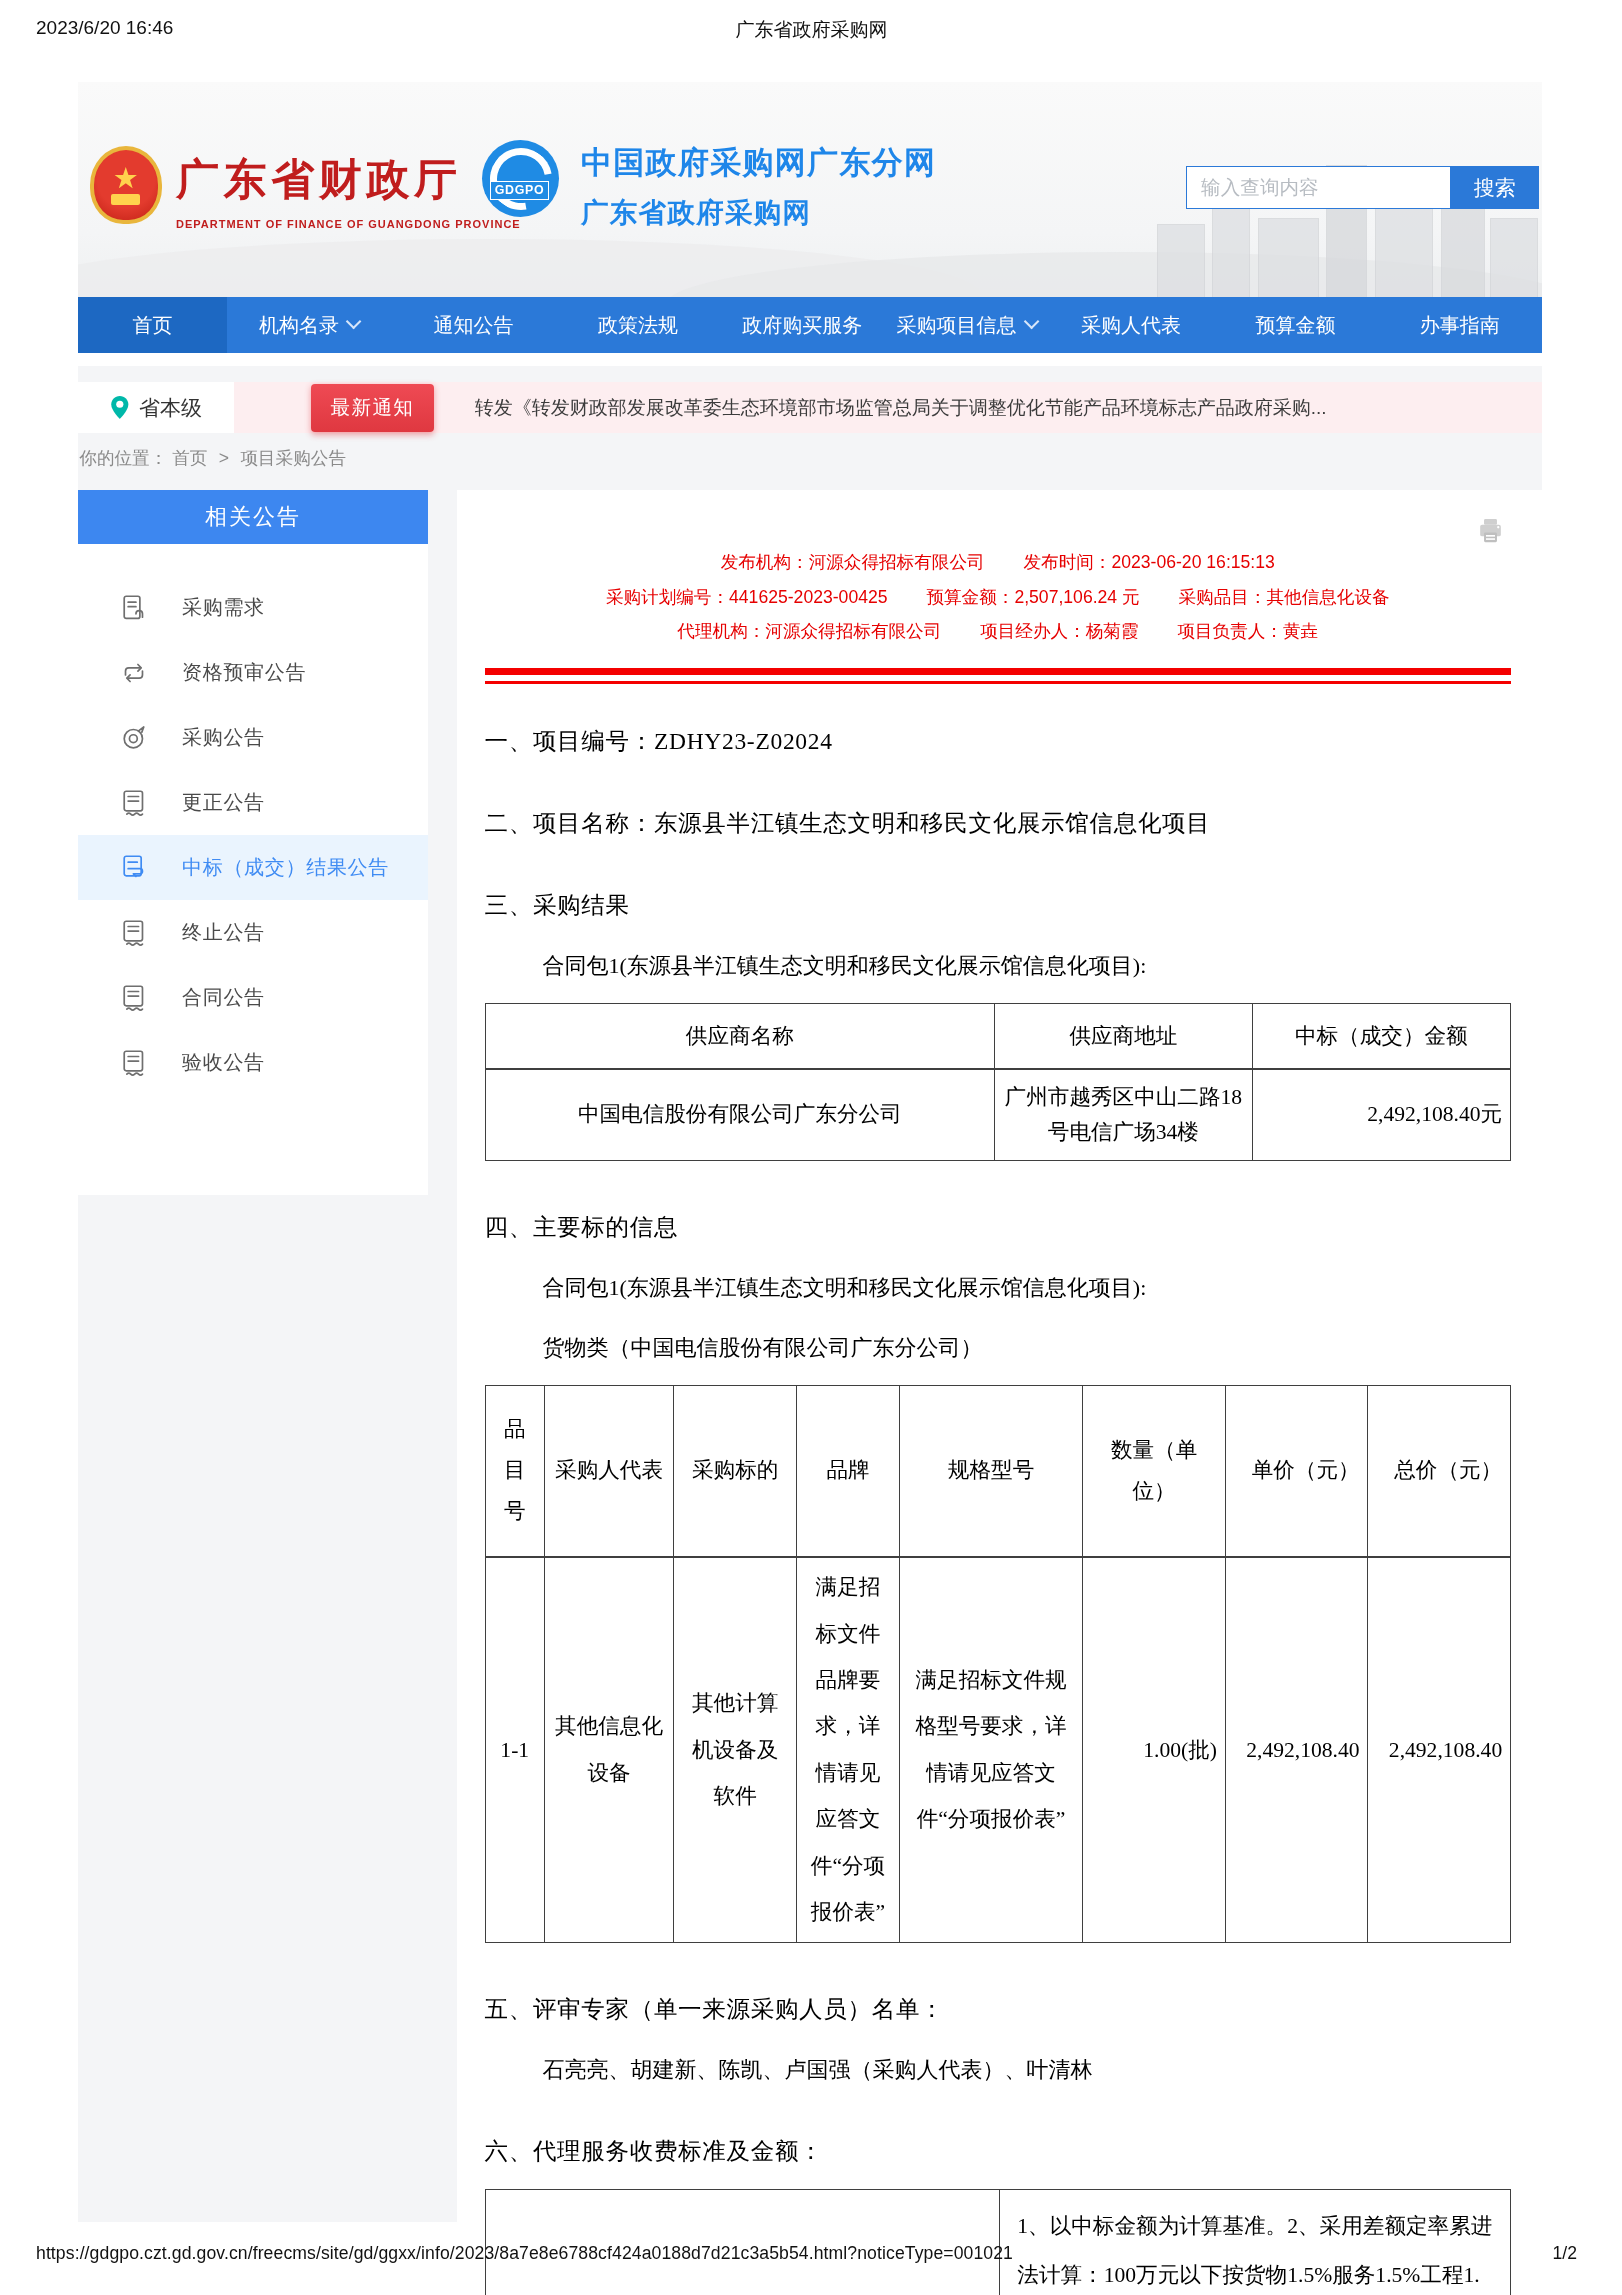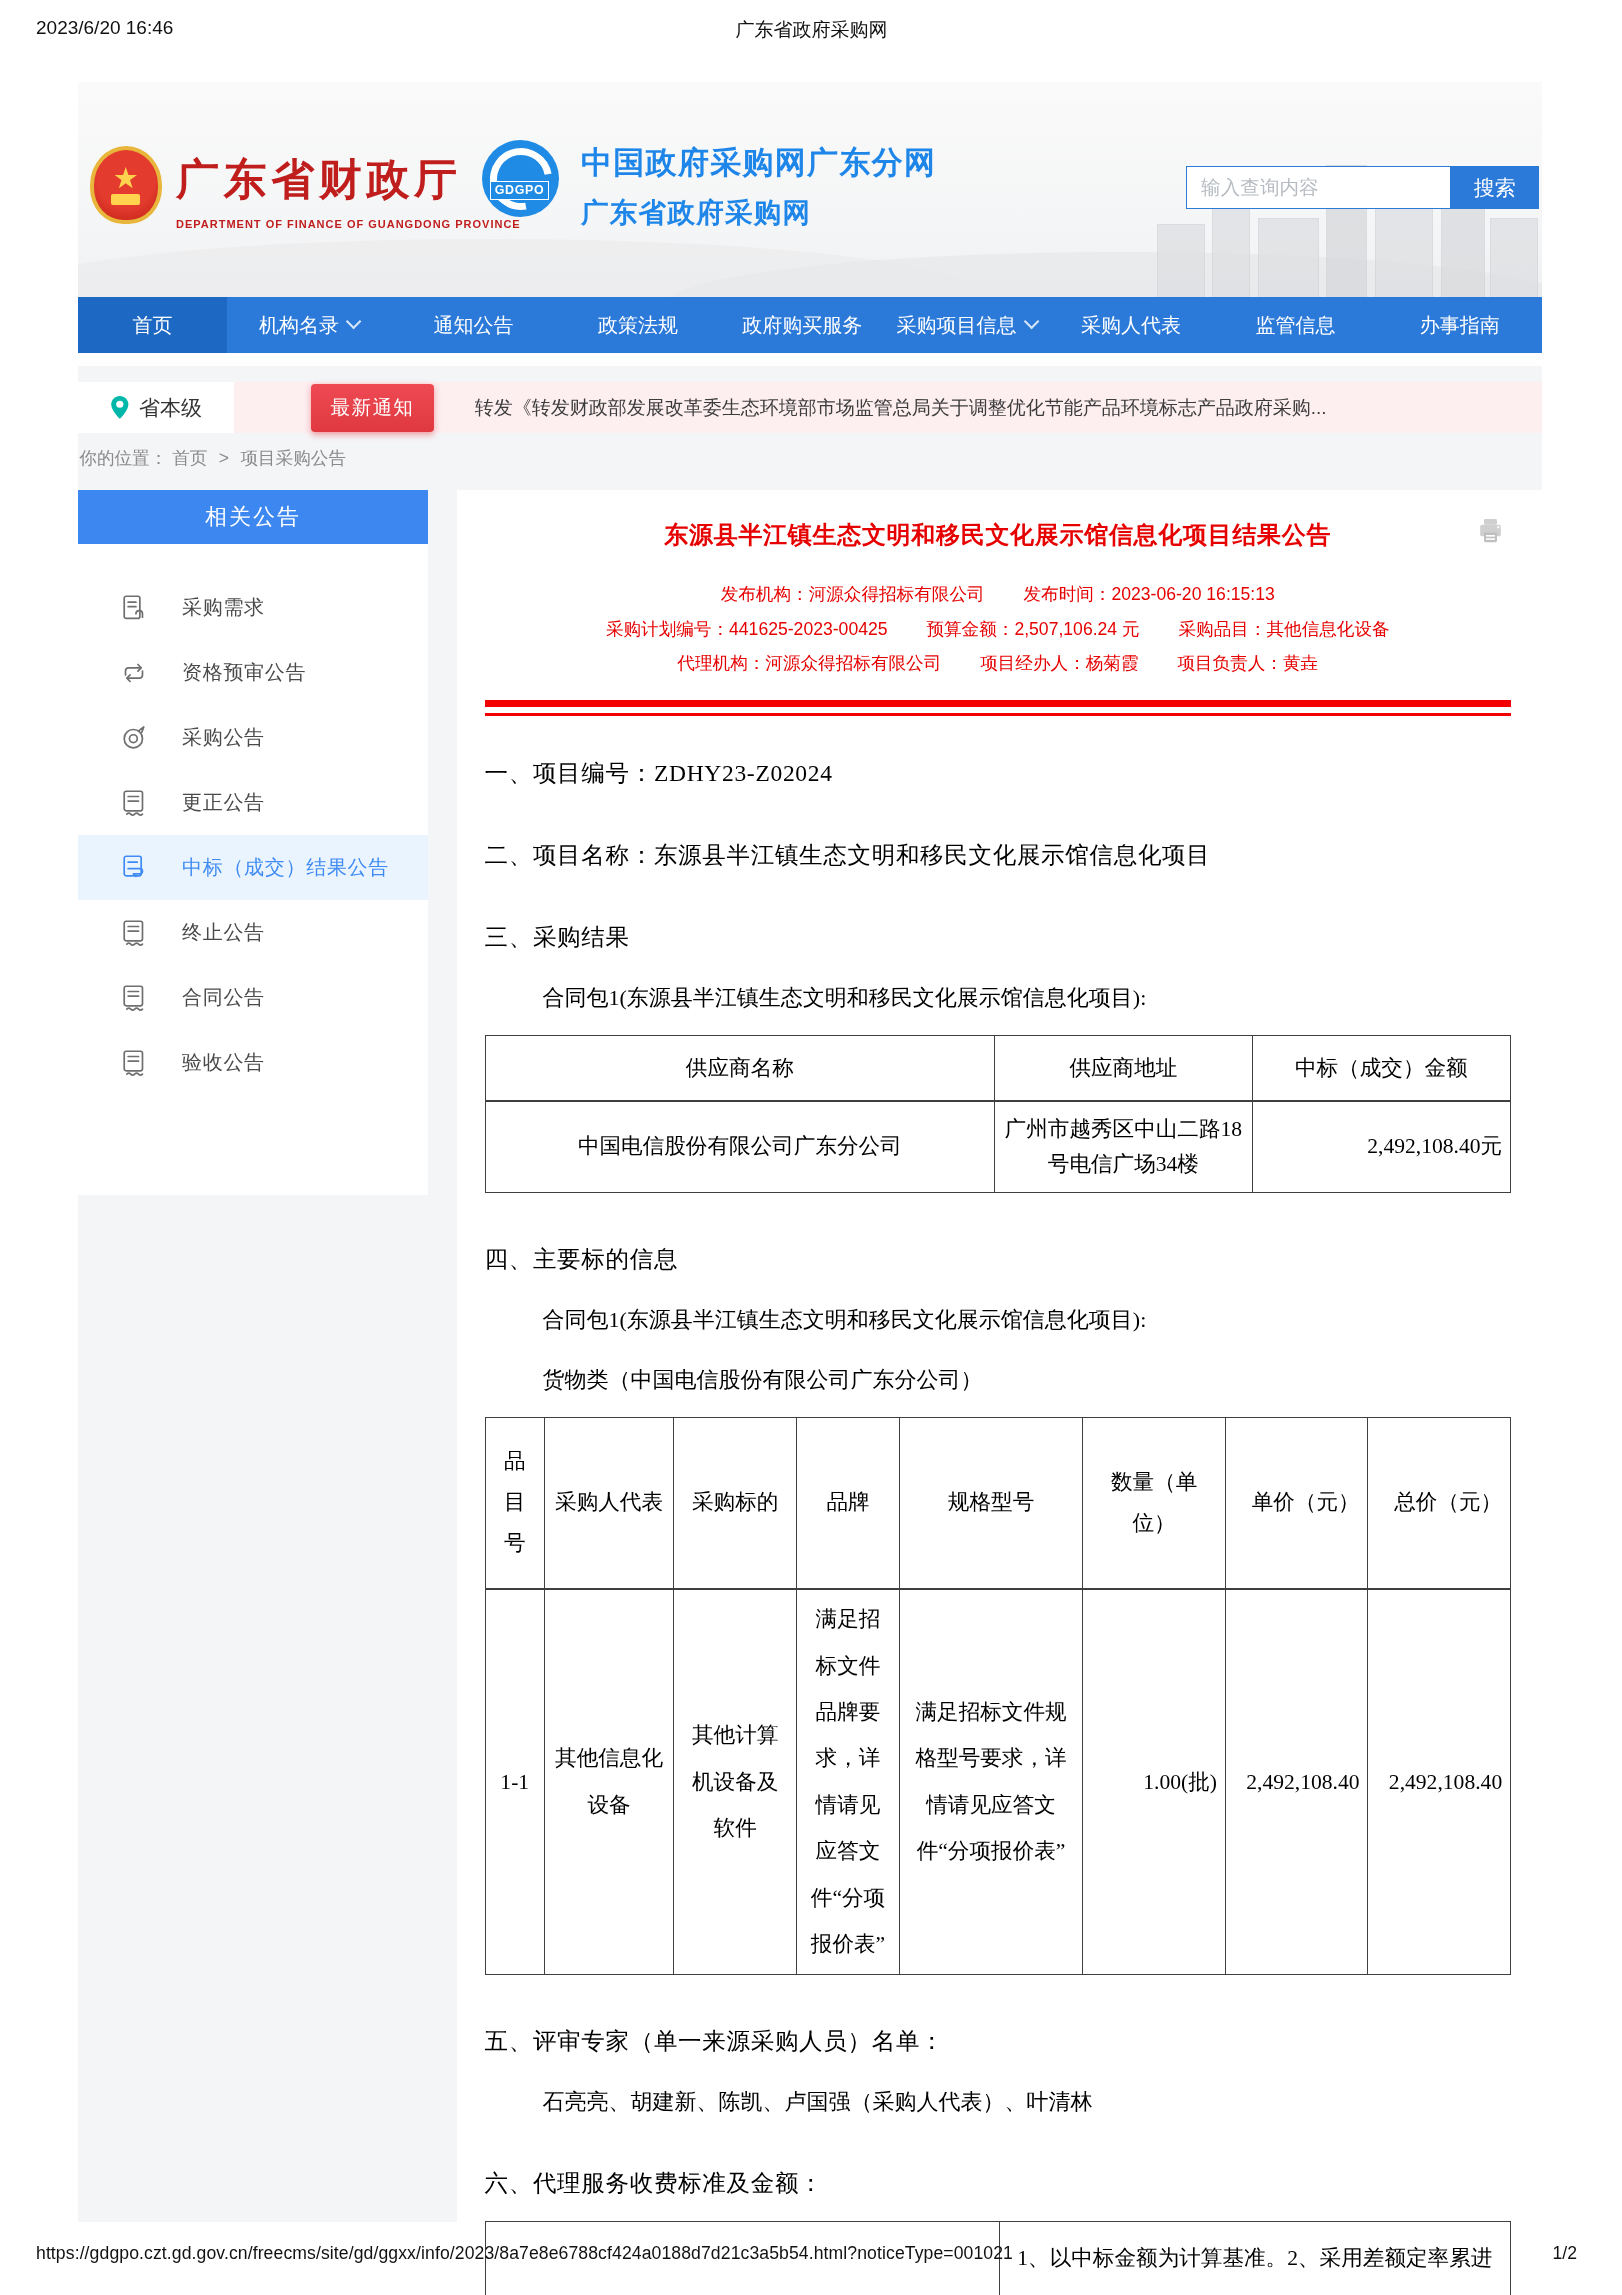--- a/index.html
+++ b/index.html
@@ -175,21 +175,21 @@
         <span>政府购买服务</span>
       </div>
     <div class="nav-item">
         <span>采购项目信息</span>
         <span class="chev"></span>
       </div>
     <div class="nav-item">
         <span>采购人代表</span>
       </div>
     <div class="nav-item">
-        <span>监管信息</span>
+        <span>预算金额</span>
       </div>
     <div class="nav-item">
         <span>办事指南</span>
       </div>
   </div>
 
   <div class="content-bg">
 
     <div class="notice">
       <div class="region-box">
@@ -291,21 +291,20 @@
           </svg>
           <span class="lbl">验收公告</span>
         </div>
 
       </div>
     </div>
 
     <div class="main">
 
       <div class="art-title">
-        <span>东源县半江镇生态文明和移民文化展示馆信息化项目结果公告</span>
         <span class="printer">
           <svg viewBox="0 0 48 48">
               <rect x="14" y="6" width="20" height="9" rx="2"></rect>
               <rect x="8" y="15" width="32" height="18" rx="3"></rect>
           <rect x="14" y="27" width="20" height="15" rx="2" fill="#bfbfbf"></rect>
               <rect x="17" y="31" width="14" height="2.5" fill="#fff"></rect>
           <rect x="17" y="36" width="14" height="2.5" fill="#fff"></rect>
               <circle cx="36" cy="19" r="1.8" fill="#fff"></circle>
             </svg>
         </span>

